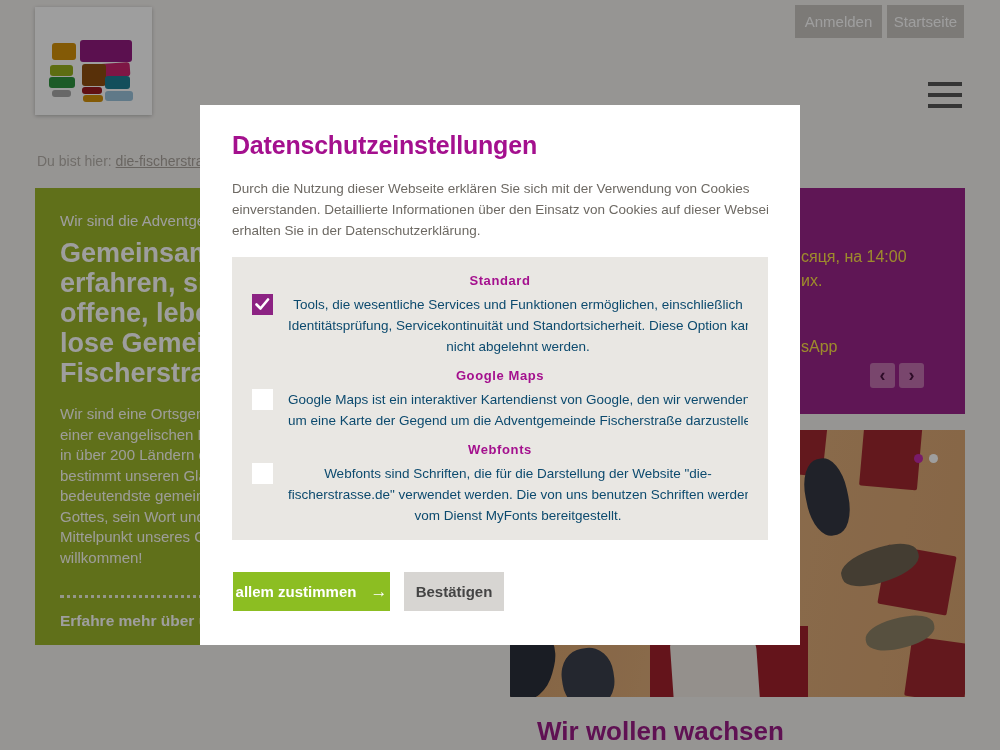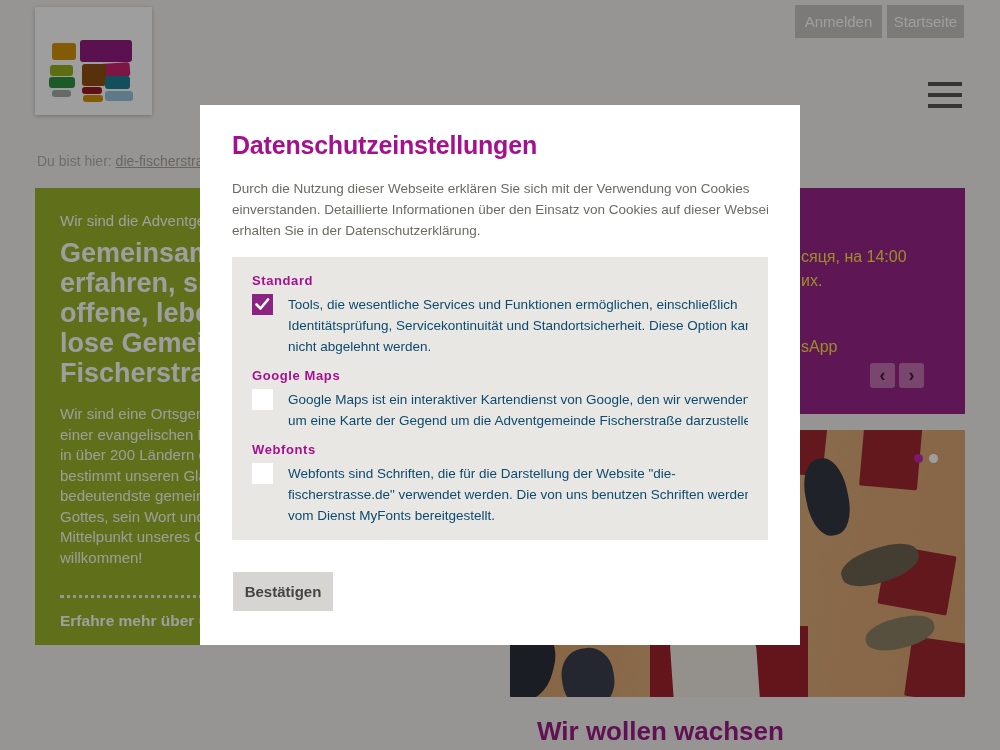--- a/index.html
+++ b/index.html
@@ -98,21 +98,21 @@
   .wachsen-title { position:absolute; left:537px; top:716px; font-size:26px; font-weight:bold; color:#9a1c86; }
 
   
   .dim { position:absolute; inset:0; background:rgba(0,0,0,0.38); z-index:10; }
 
   
   .modal { position:absolute; left:200px; top:105px; width:600px; height:540px; background:#ffffff;
            z-index:20; padding:26px 32px; overflow:hidden; }
   .m-title { font-size:25px; font-weight:bold; color:#a4108e; margin-bottom:18px; letter-spacing:-0.2px; }
   .m-intro { font-size:13.5px; line-height:21px; color:#6d6963; white-space:pre; overflow:hidden; }
-  .opt-box { margin-top:16px; width:536px; height:283px; background:#e9e7e3; padding:16px 20px; overflow:hidden; }
+  .opt-box { margin-top:16px; width:536px; height:283px; background:#e9e7e3; padding:16px 20px; overflow:hidden;text-align:center; }
   .opt-label { font-size:13px; font-weight:bold; color:#a4108e; letter-spacing:0.6px; }
   .opt-row { display:flex; margin-top:6px; margin-bottom:11px; }
   .cbx { flex:0 0 21px; width:21px; height:21px; margin-right:15px; background:#ffffff; }
   .cbx.checked { background:#8c2383; display:flex; align-items:center; justify-content:center; }
   .opt-text { font-size:13.5px; line-height:21px; color:#0c4a6e; white-space:pre; overflow:hidden; }
   .m-actions { position:absolute; left:33px; top:467px; display:flex; gap:14px; }
   .btn { height:39px; border:none; font-family:"Liberation Sans",sans-serif; font-size:15px;
          font-weight:bold; cursor:pointer; }
   .btn-accept { background:#8cbe22; color:#ffffff; width:157px; }
   .btn-accept .arr { margin-left:14px; font-weight:normal; font-size:17px; }
@@ -231,15 +231,16 @@
     <div class="opt-label">Webfonts</div>
     <div class="opt-row">
       <div class="cbx"></div>
       <div class="opt-text">Webfonts sind Schriften, die für die Darstellung der Website "die-
 fischerstrasse.de" verwendet werden. Die von uns benutzen Schriften werden
 vom Dienst MyFonts bereitgestellt.</div>
     </div>
   </div>
 
   <div class="m-actions">
+    <button class="btn btn-accept"><span>allem zustimmen</span><span class="arr">→</span></button>
     <button class="btn btn-confirm">Bestätigen</button>
   </div>
 </div>
 
 </body></html>

